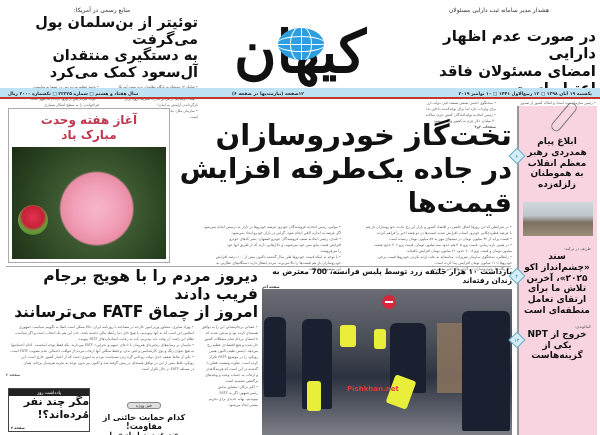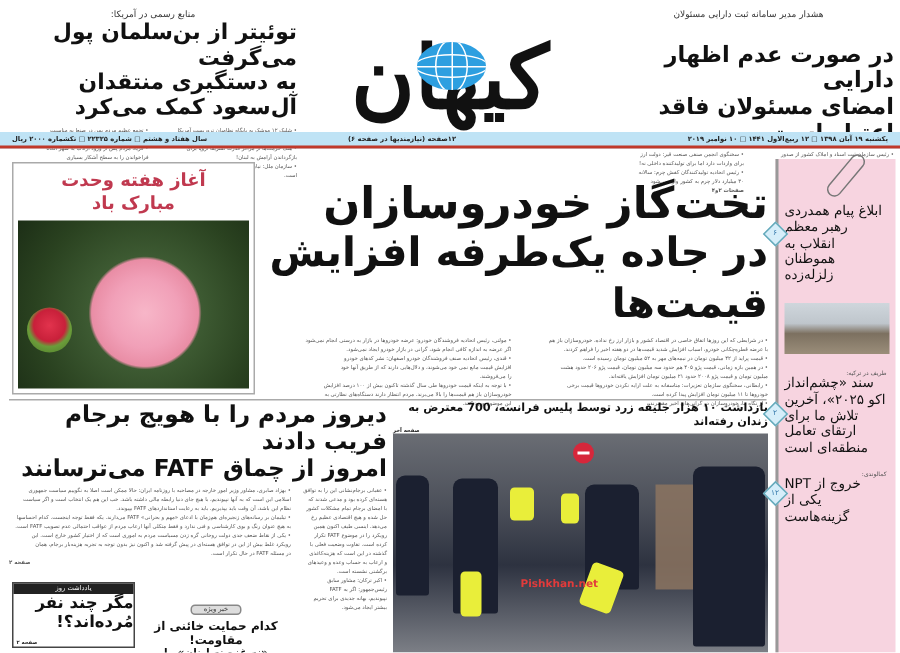--- a/index.html
+++ b/index.html
@@ -15,21 +15,21 @@
 #globe{position:absolute;left:278px;top:28px;width:46px;height:32px;border-radius:50%;background:#2d9fe0;overflow:hidden}
 #globe:before{content:"";position:absolute;left:50%;top:0;bottom:0;width:1px;background:#fff}
 #globe:after{content:"";position:absolute;top:50%;left:0;right:0;height:1px;background:#fff}
 .globe-ring{position:absolute;border:1px solid #fff;border-radius:50%}
 
 #datebar{left:0;top:88px;width:600px;height:11px;background:#bfe3f5;border-bottom:2px solid #c0392b;font-size:4.5px;font-weight:bold;color:#222}
 #datebar span{position:absolute;top:3px}
 
 #sidebar{left:517px;top:106px;width:80px;height:329px;background:#f7d4e0;border-left:2px solid #999}
 .sb-item{position:relative;padding:0 6px 0 4px}
-.sb-hl{font-size:9px;font-weight:normal;line-height:1.2;color:#111;text-align:left}
+.sb-hl{font-size:9px;font-weight:bold;line-height:1.2;color:#111;text-align:center}
 .sb-kick{font-size:4px;color:#555;text-align:right}
 .sb-num{position:absolute;left:-8px;width:12px;height:12px;background:#d6eefa;border:1px solid #6ab;transform:rotate(45deg);font-size:5px;text-align:center}
 .sb-num span{display:block;transform:rotate(-45deg);line-height:11px;color:#37a}
 
 #rose-box{left:8px;top:108px;width:162px;height:155px;border:1px solid #aaa;background:#fff}
 #rose-title{position:absolute;top:4px;left:0;right:0;text-align:center;color:#c0394f;font-size:12px;font-weight:bold;line-height:1.25}
 #rose-img{position:absolute;top:38px;left:3px;right:3px;bottom:3px;background:radial-gradient(circle at 55% 55%,#f7b6c8 0,#f1a0b8 22%,#e98da5 34%,#3d5a32 36%,#2a4220 70%,#1c2e16 100%)}
 #bud{position:absolute;left:6px;top:58px;width:30px;height:30px;border-radius:50%;background:radial-gradient(circle at 50% 40%,#e2334d 0,#c8203a 45%,#6b9c3a 60%,#4c7a2a 100%)}
 #protest-img{left:262px;top:289px;width:250px;height:146px;background:linear-gradient(180deg,#6a6d74 0%,#4a4e58 35%,#2d3240 60%,#7c7f86 100%);overflow:hidden}
 .cop{position:absolute;background:#1b2030;border-radius:6px 6px 2px 2px}

